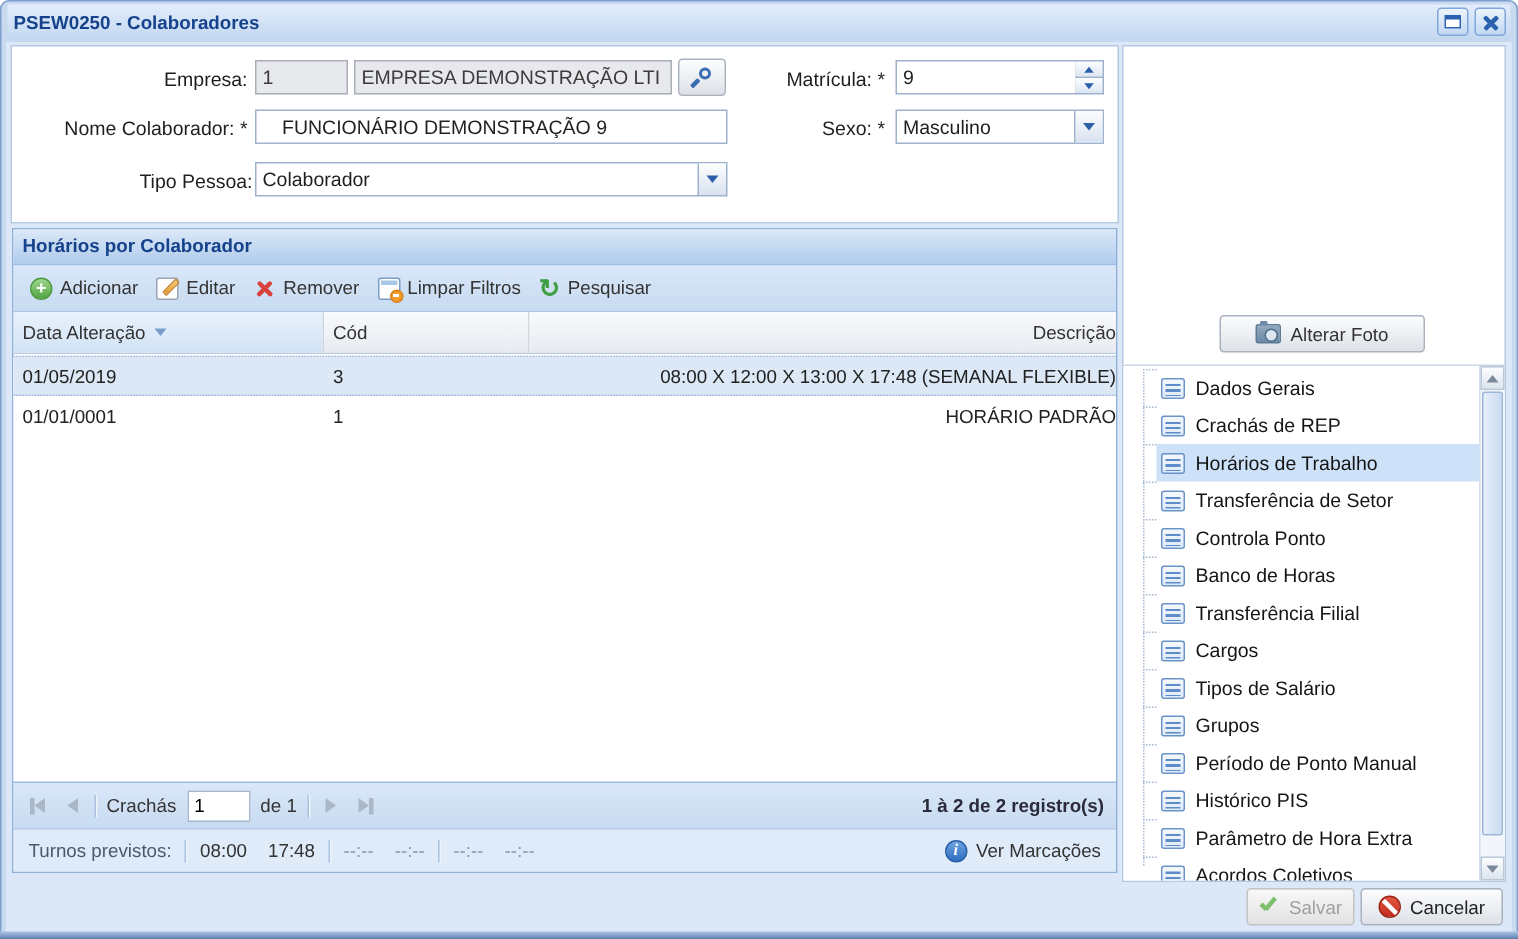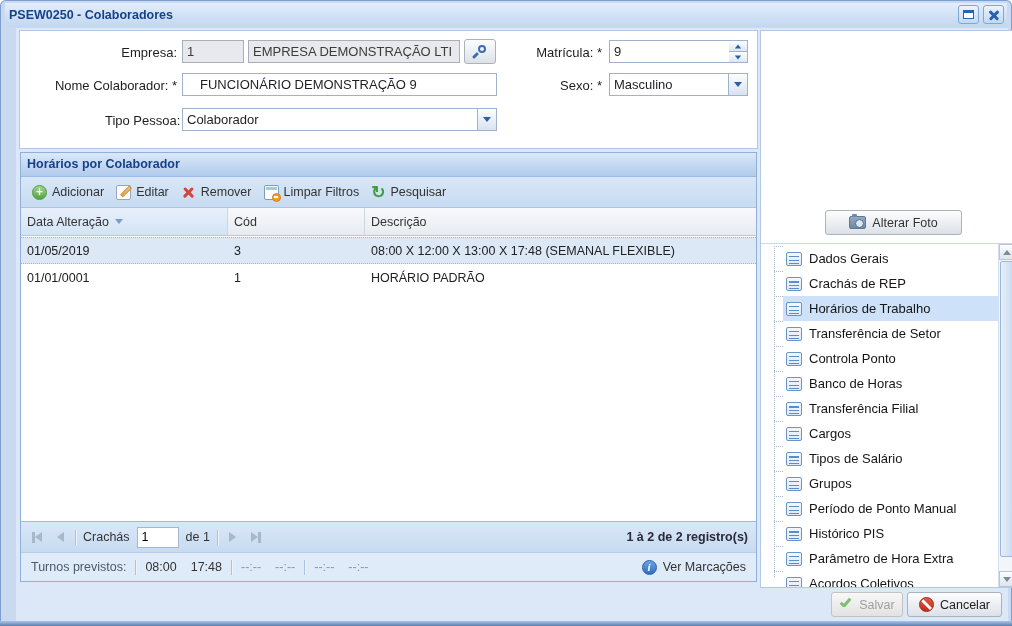--- a/index.html
+++ b/index.html
@@ -11,21 +11,21 @@
   .title { color:#15428b; font-weight:bold; font-size:12.5px; padding-left:4px; }
   .win-buttons { position:absolute; right:3px; top:2px; display:flex; gap:4px; }
   .win-btn { width:21px; height:19px; border:1px solid #7fa7d9; border-radius:3px;
              background:linear-gradient(#ecf3fc,#c3d8f2); display:flex; align-items:center; justify-content:center; cursor:pointer; }
   .glyph-max { width:11px; height:9px; background:#fff; border:1px solid #2a62b0; border-top:3px solid #2a62b0; }
   .glyph-close { position:relative; width:12px; height:12px; }
   .glyph-close i { position:absolute; left:0; top:5px; width:12px; height:2.6px; background:#2a62b0; border-radius:1px; }
   .glyph-close i:first-child { transform:rotate(45deg); }
   .glyph-close i:last-child  { transform:rotate(-45deg); }
 
-  .body { position:absolute; left:4px; right:4px; top:28px; bottom:5px; background:#dce8f7;margin-left:12px; }
+  .body { position:absolute; left:4px; right:4px; top:28px; bottom:5px; background:#dce8f7; }
   .bottom-edge { position:absolute; left:0; right:0; bottom:0; height:5px;
                  background:linear-gradient(#aac4e7,#5d7fae); }
 
   
   .form-panel { position:absolute; left:3px; top:2px; width:739px; height:119px;
                 background:#fff; border:1px solid #b3c8e4; }
   .lbl { position:absolute; font-size:13px; color:#1e1e1e; text-align:right; }
   .tf { position:absolute; height:23px; border:1px solid #9fb2cc; background:#fff;
         font-family:"Liberation Sans",sans-serif; font-size:13px; color:#1f1f1f; padding:2px 4px; }
   .tf.disabled { background:#e7e9ec; border-color:#a9aeb8; color:#3c3c3c; }
@@ -73,21 +73,21 @@
                      background:#f39c2b; border:1px solid #d6821a; display:flex; align-items:center; justify-content:center; }
   .icon-clear .dot i { width:4px; height:1.6px; background:#fff; display:block; }
   .icon-refresh { color:#3f9e3f; font-size:17px; font-weight:bold; line-height:15px; }
 
   .grid-header { height:28px; display:flex; border-bottom:1px solid #b9c9dd; }
   .hcell { background:linear-gradient(#f8f9fb,#e7ebf1); border-right:1px solid #cdd5df;
            font-size:12.5px; color:#333; display:flex; align-items:center; padding-left:6px; gap:6px; cursor:pointer; }
   .hcell.sorted { background:linear-gradient(#e8f1fc,#d2e3f5); }
   .sort-arrow { width:0; height:0; border-left:4.5px solid transparent; border-right:4.5px solid transparent;
                 border-top:5px solid #7a9cc9; }
-  .c1 { width:207px; } .c2 { width:137px; } .c3 { flex:1; border-right:none; }
+  .c1 { width:207px; } .c2 { width:137px; } .c3 { flex:1; border-right:none;justify-content:flex-end; }
   .grid-body { position:absolute; left:0; right:0; top:84px; bottom:60px; background:#fff; overflow:hidden; }
   .grid-row { display:flex; height:27px; align-items:stretch; cursor:pointer; }
   .grid-row .cell { font-size:12.5px; color:#222; padding-left:6px; display:flex; align-items:center;
                     overflow:hidden; white-space:nowrap; }
   .grid-row.selected { background:#dce8f6; border-top:1px dotted #97b3e0; border-bottom:1px dotted #97b3e0; }
 
   .paging { position:absolute; left:0; right:0; bottom:29px; height:31px;
             background:linear-gradient(#d9e7f8,#c8dbf1); border-top:1px solid #99bbe8;
             display:flex; align-items:center; padding:0 8px; gap:7px; font-size:12.5px; color:#333; }
   .pg-ico { position:relative; width:16px; height:16px; display:flex; align-items:center; justify-content:center; cursor:pointer; }

